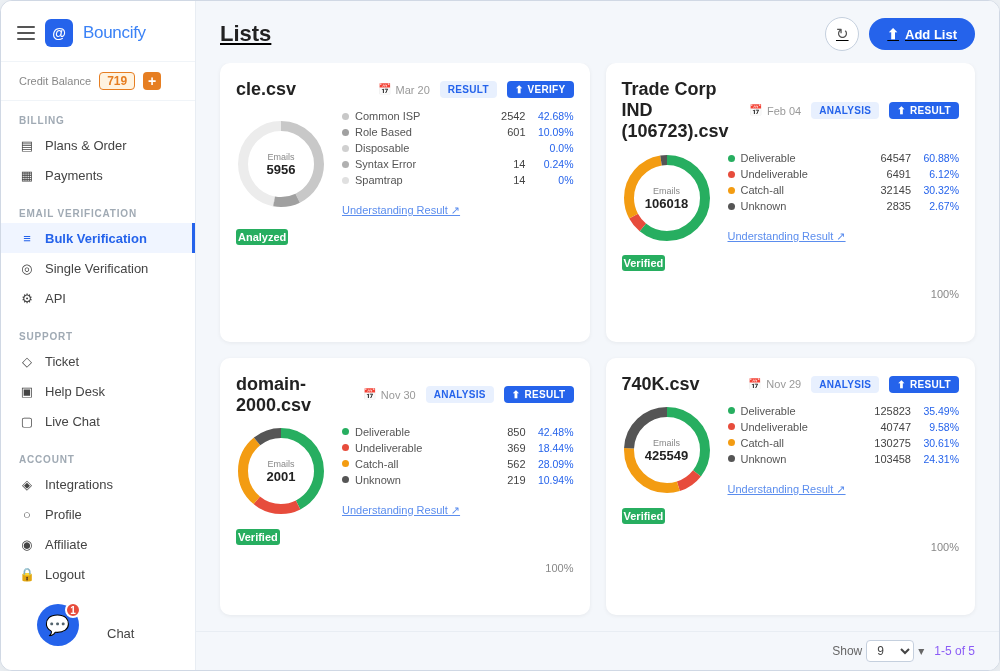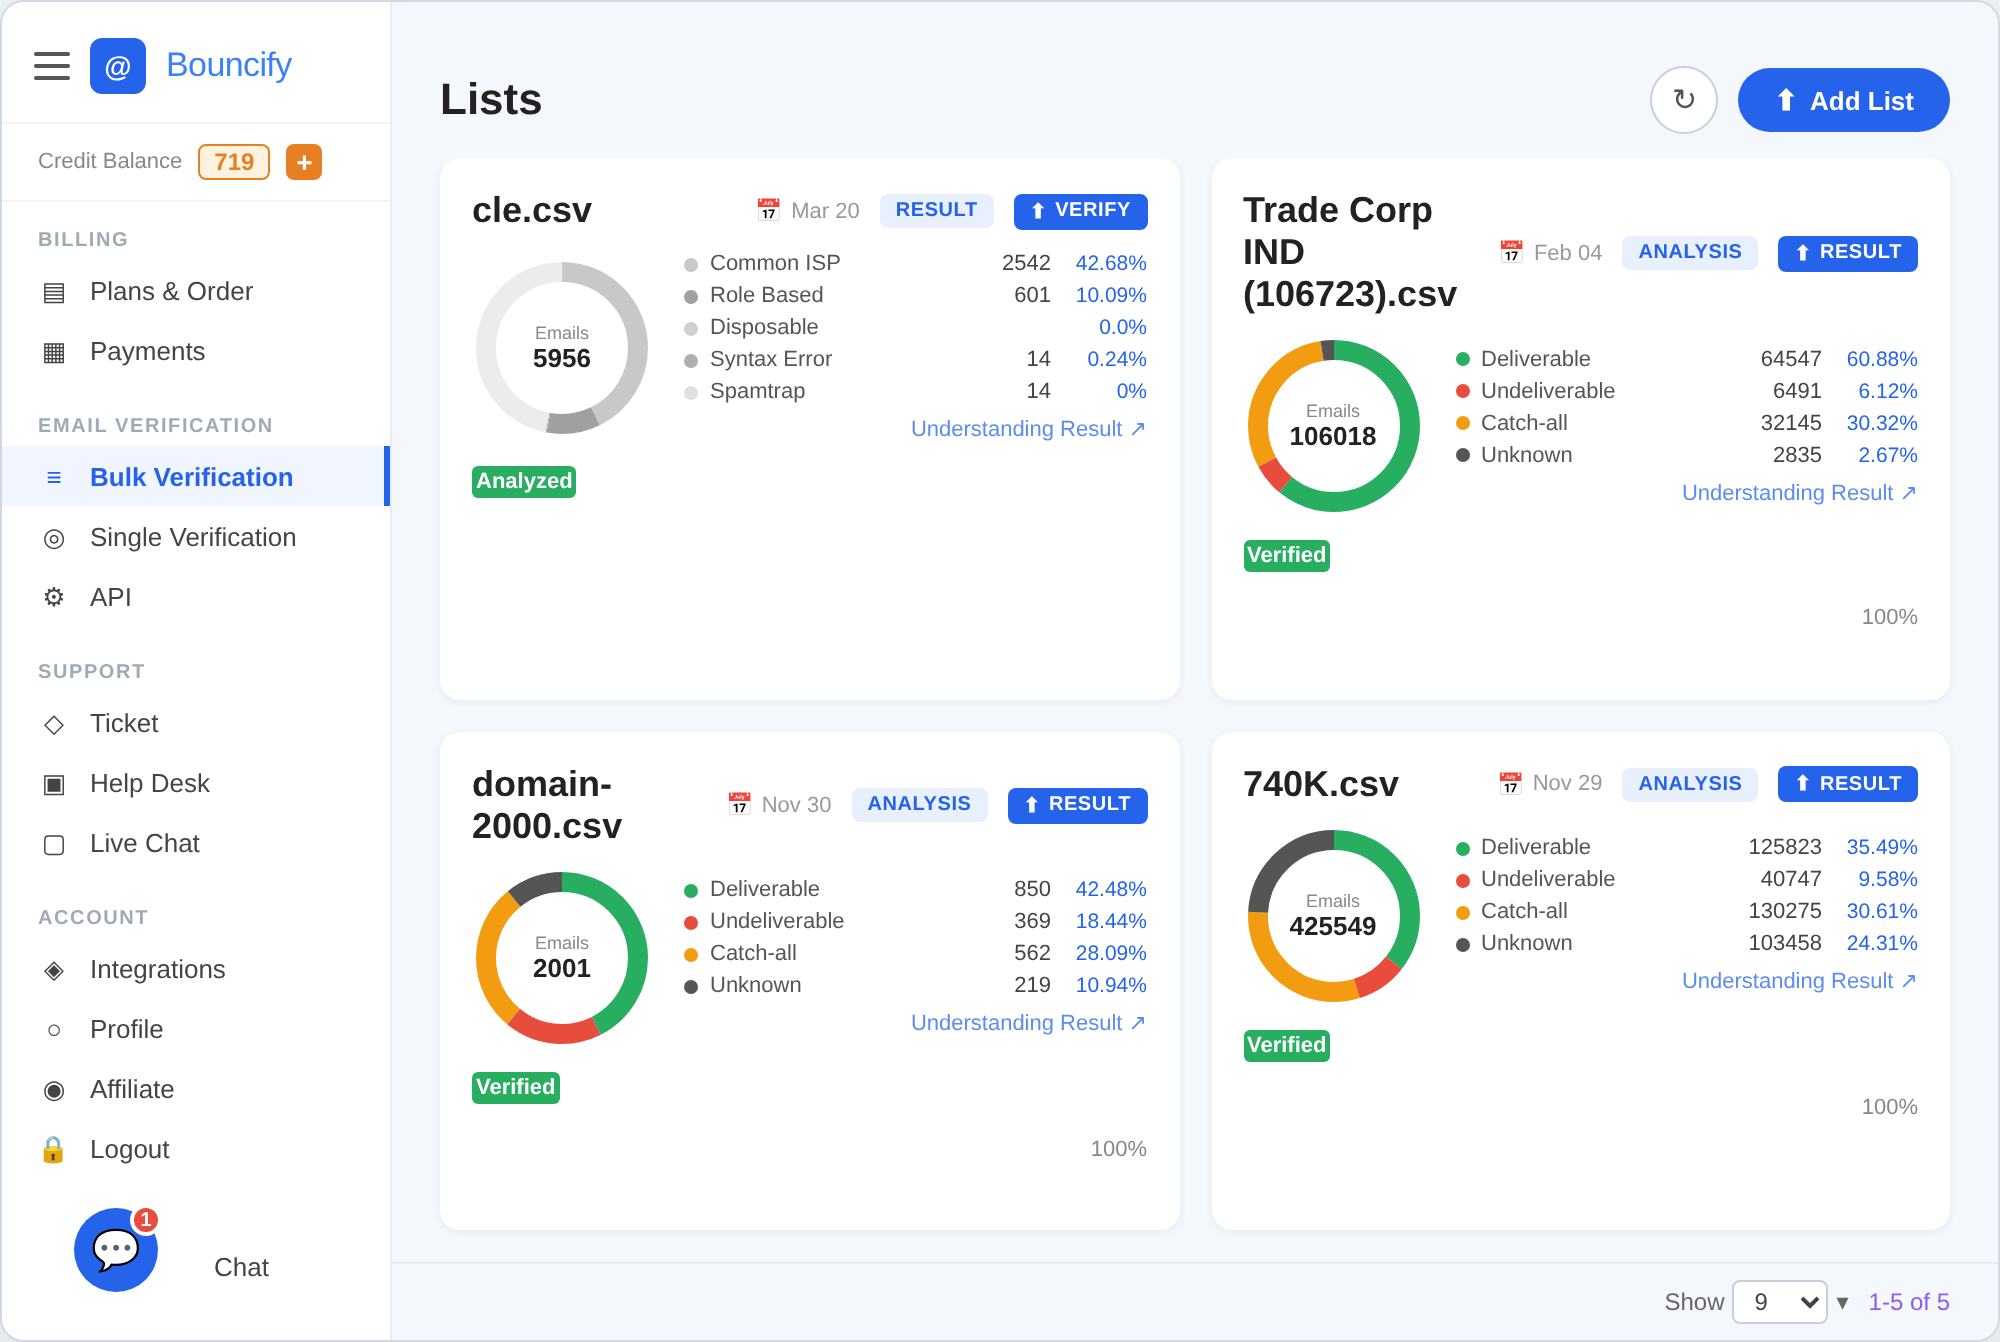--- a/index.html
+++ b/index.html
@@ -20,21 +20,21 @@
     .credit-balance-bar { display: flex; align-items: center; gap: 8px; padding: 10px 18px; border-bottom: 1px solid #f0f4f8; }
     .credit-label { font-size: 11px; color: #888; }
     .credit-value { background: #fff3e0; color: #e67e22; border: 1px solid #e67e22; border-radius: 4px; padding: 1px 7px; font-size: 12px; font-weight: 700; }
     .credit-add { background: #e67e22; color: #fff; border: none; border-radius: 4px; width: 18px; height: 18px; display: flex; align-items: center; justify-content: center; cursor: pointer; font-size: 14px; font-weight: bold; }
     
     .chat-bubble { width: 42px; height: 42px; background: #2563eb; border-radius: 50%; display: flex; align-items: center; justify-content: center; cursor: pointer; margin: auto 18px 16px 18px; position: relative; align-self: flex-start; }
     .chat-bubble-icon { color: #fff; font-size: 20px; }
     .chat-badge { position: absolute; top: -2px; right: -2px; background: #e74c3c; color: #fff; border-radius: 50%; width: 16px; height: 16px; font-size: 10px; display: flex; align-items: center; justify-content: center; font-weight: 700; border: 2px solid #fff; }
     
     .main { flex: 1; background: #f4f7fb; display: flex; flex-direction: column; overflow: hidden; }
-    .main-header { display: flex; align-items: center; justify-content: space-between; padding: 32px 24px 12px 24px; background: #f4f7fb; }
+    .main-header { display: flex; align-items: center; justify-content: space-between; padding: 16px 24px 12px 24px; background: #f4f7fb; text-decoration: underline; }
     .page-title { font-size: 22px; font-weight: 700; color: #222; }
     .header-actions { display: flex; align-items: center; gap: 10px; }
     .refresh-btn { width: 34px; height: 34px; border-radius: 50%; border: 1.5px solid #c5d0de; background: #fff; display: flex; align-items: center; justify-content: center; cursor: pointer; color: #555; font-size: 15px; }
     .add-list-btn { background: #2563eb; color: #fff; border: none; border-radius: 20px; padding: 8px 18px; font-size: 13px; font-weight: 600; cursor: pointer; display: flex; align-items: center; gap: 6px; }
     .add-list-btn .icon { font-size: 14px; }
     
     .cards-grid { display: grid; grid-template-columns: 1fr 1fr; gap: 16px; padding: 0 24px 16px 24px; flex: 1; overflow-y: auto; }
     .card { background: #fff; border-radius: 10px; padding: 16px; box-shadow: 0 1px 4px rgba(0,0,0,0.06); display: flex; flex-direction: column; gap: 10px; }
     .card-header { display: flex; align-items: center; gap: 10px; }
     .card-title { font-size: 18px; font-weight: 700; color: #222; flex: 1; }
@@ -50,21 +50,21 @@
     .donut-label { position: absolute; top: 50%; left: 50%; transform: translate(-50%, -50%); text-align: center; }
     .donut-label .el { font-size: 9px; color: #888; }
     .donut-label .count { font-size: 13px; font-weight: 700; color: #222; }
     
     .stats { flex: 1; display: flex; flex-direction: column; gap: 4px; }
     .stat-row { display: flex; align-items: center; gap: 6px; font-size: 11px; }
     .dot { width: 7px; height: 7px; border-radius: 50%; flex-shrink: 0; }
     .stat-label { color: #555; flex: 1; }
     .stat-val { color: #444; font-weight: 500; min-width: 32px; text-align: right; }
     .stat-pct { color: #2563eb; min-width: 42px; text-align: right; font-size: 10.5px; }
-    .understanding { font-size: 11px; color: #5b8dee; cursor: pointer; text-align: right; margin-top: 2px; }
+    .understanding { font-size: 11px; color: #5b8dee; text-decoration: underline; cursor: pointer; margin-top: 14px; }
     
     .card-footer { display: flex; flex-direction: column; gap: 4px; margin-top: 2px; }
     .status-badge { display: inline-block; padding: 2px 2px; border-radius: 3px; font-size: 11px; font-weight: 700; width: fit-content; }
     .status-analyzed { background: #27ae60; color: #fff; }
     .status-verified { background: #27ae60; color: #fff; }
     .progress-bar-wrap { height: 5px; background: #e0e0e0; border-radius: 3px; overflow: hidden; }
     .progress-bar { height: 100%; background: #27ae60; border-radius: 3px; }
     
     .main-footer { display: flex; align-items: center; justify-content: flex-end; padding: 8px 24px; background: #f4f7fb; border-top: 1px solid #e8edf3; font-size: 12px; color: #666; gap: 10px; }
     .show-select { display: flex; align-items: center; gap: 4px; }

